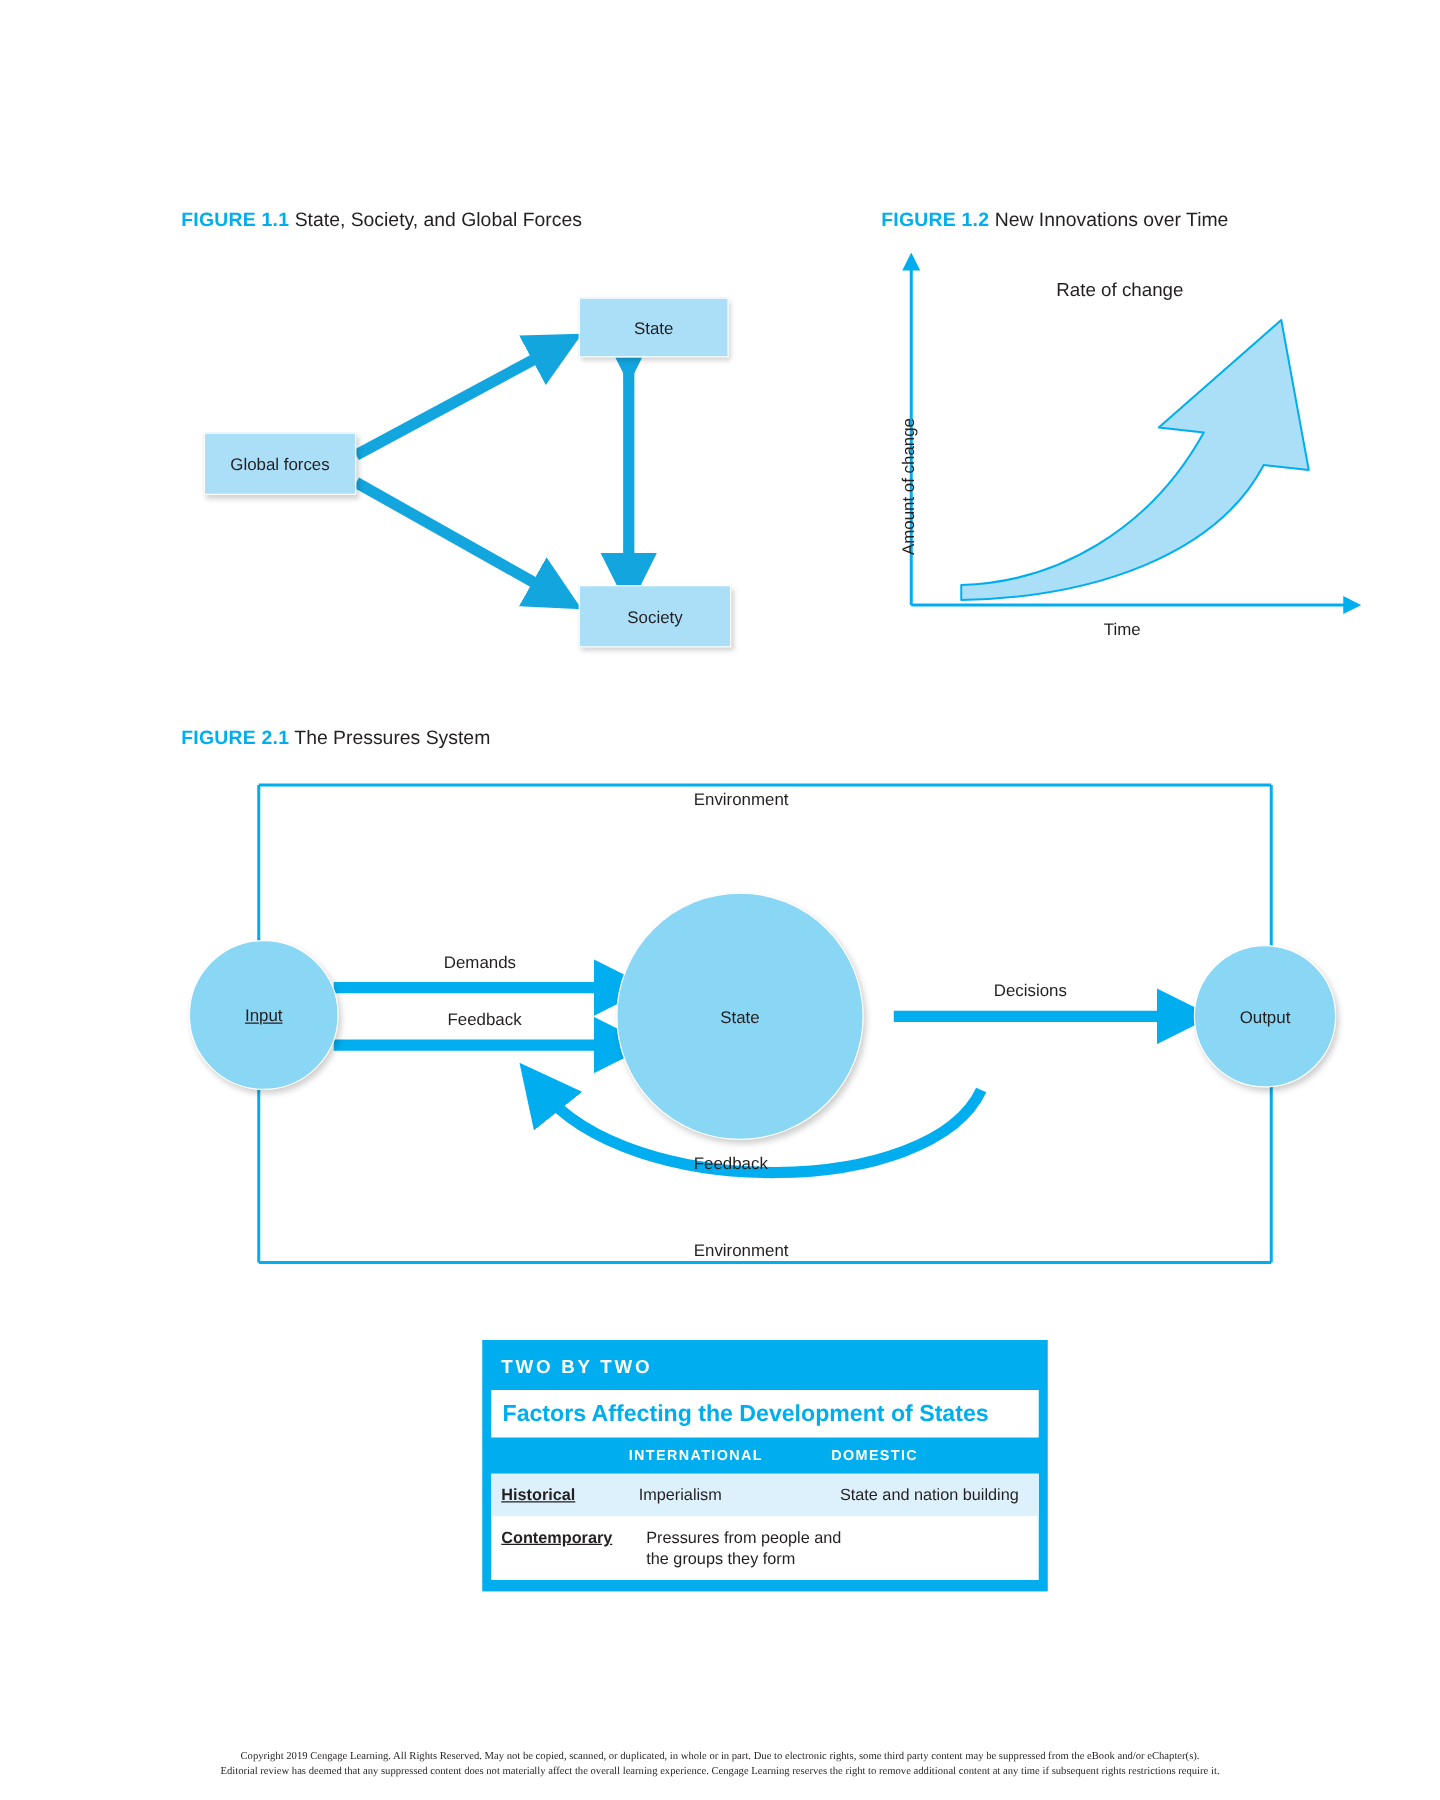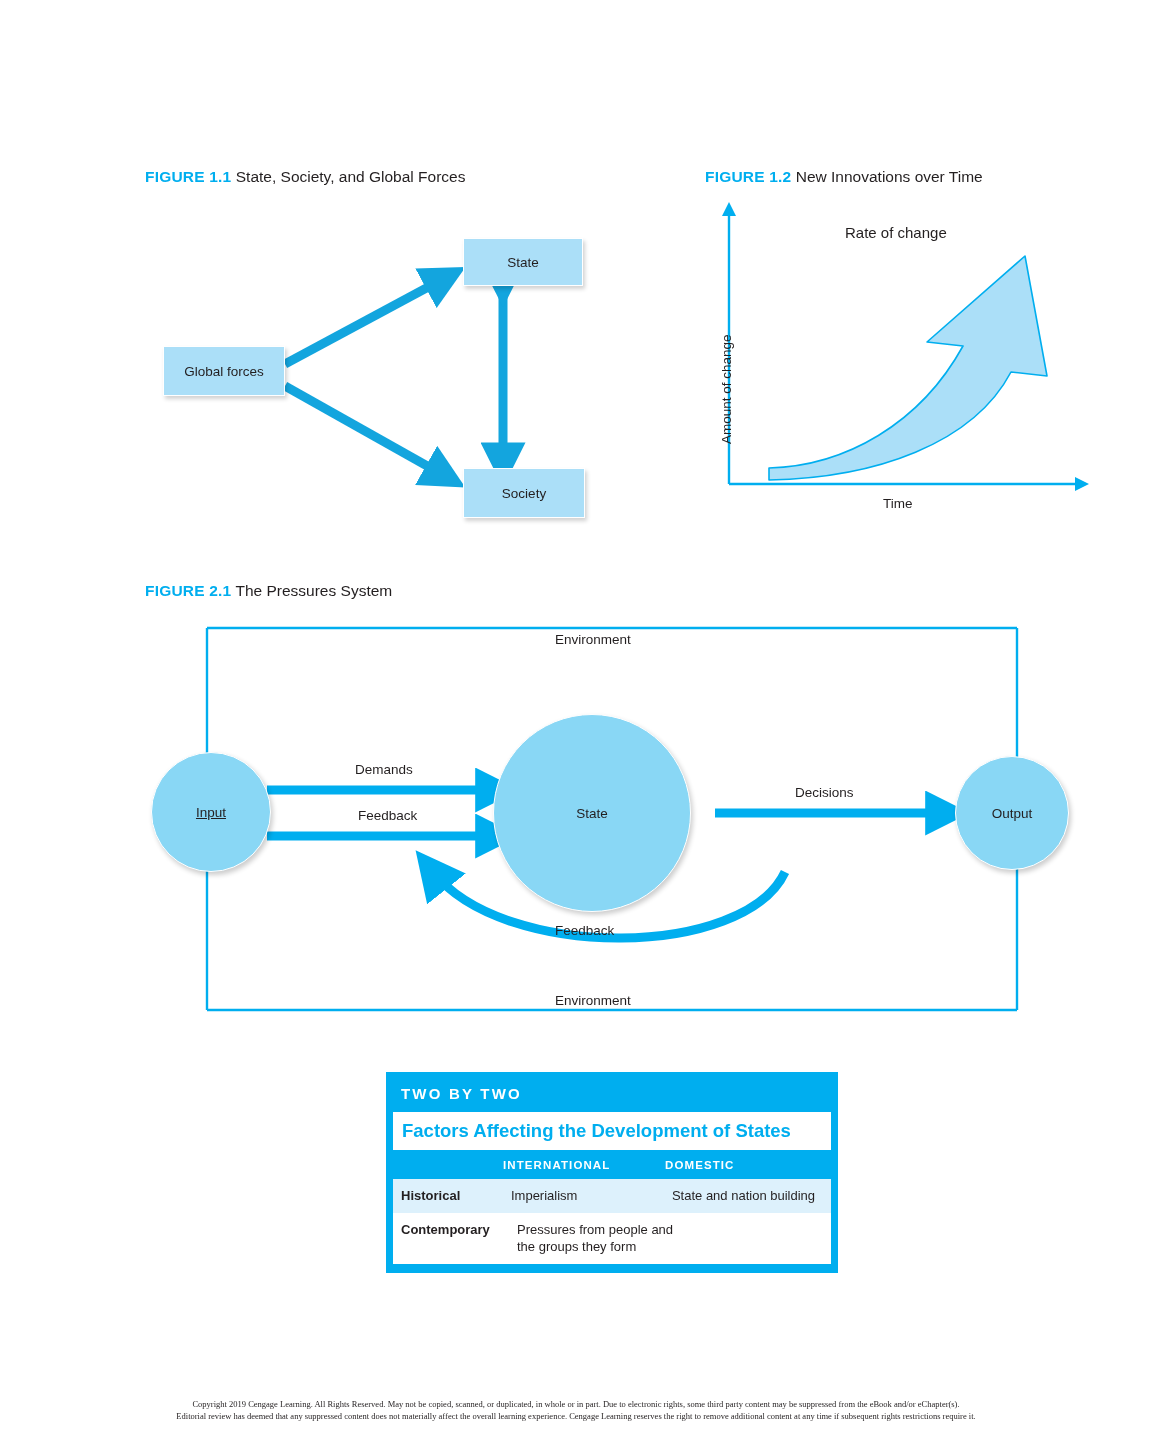--- a/index.html
+++ b/index.html
@@ -62,21 +62,21 @@
   #twobytwo .tbt-colhead .c0 { width:116px; }
   #twobytwo .tbt-colhead .ch {
     color:#ffffff; font-weight:bold; font-size:11.5px; letter-spacing:1.1px;
   }
   #twobytwo .tbt-colhead .c1 { width:162px; }
   #twobytwo .tbt-colhead .c2 { width:160px; }
   #twobytwo .tbt-body { background:#ffffff; margin:0 6px 8px 6px; }
   #twobytwo .tbt-row { display:flex; }
   #twobytwo .tbt-row.tint { background:#DDF1FC; }
   #twobytwo .tbt-row .cell { padding:9px 8px 9px 0; font-size:13px; line-height:1.25; }
-  #twobytwo .tbt-row .cell.rowhead { width:108px; padding-left:8px; font-weight:bold; }
+  #twobytwo .tbt-row .cell.rowhead { width:108px; padding-left:8px; font-weight:bold;text-decoration:underline; }
   #twobytwo .tbt-row .cell.c1 { width:162px; }
   #twobytwo .tbt-row .cell.c2 { width:160px; }
 
   
   #footer {
     position:absolute; left:0; top:1398px; width:1152px;
     text-align:center; font-family:Liberation Serif, serif;
     font-size:8.5px; color:#231f20; line-height:1.45;
   }
 </style>

